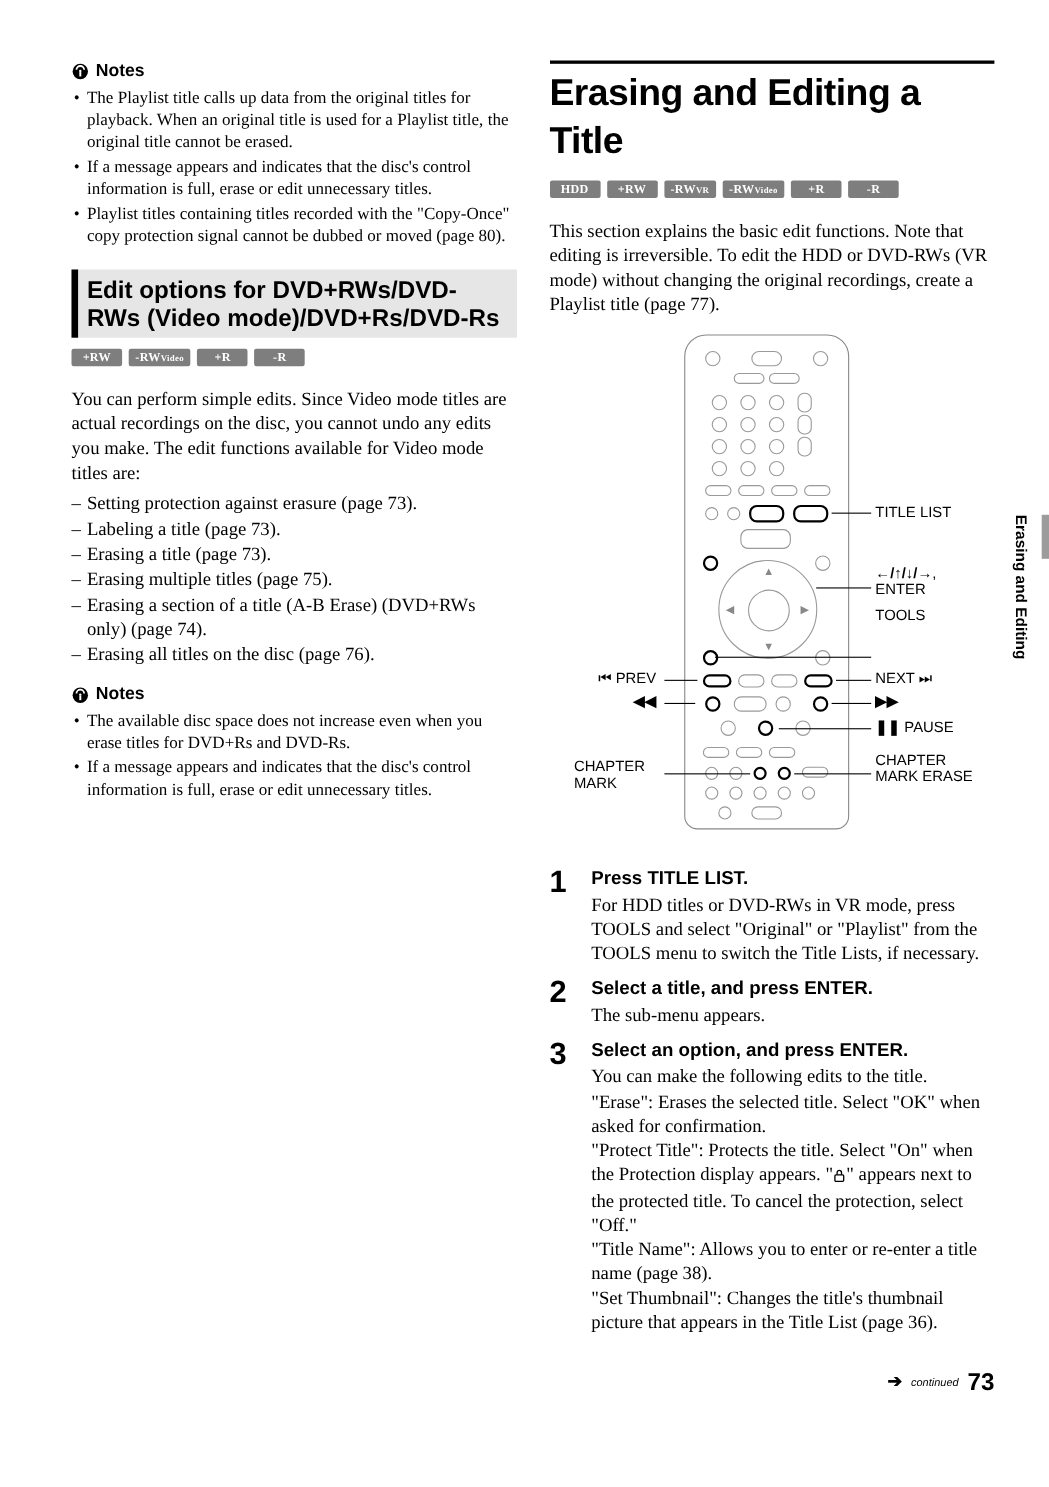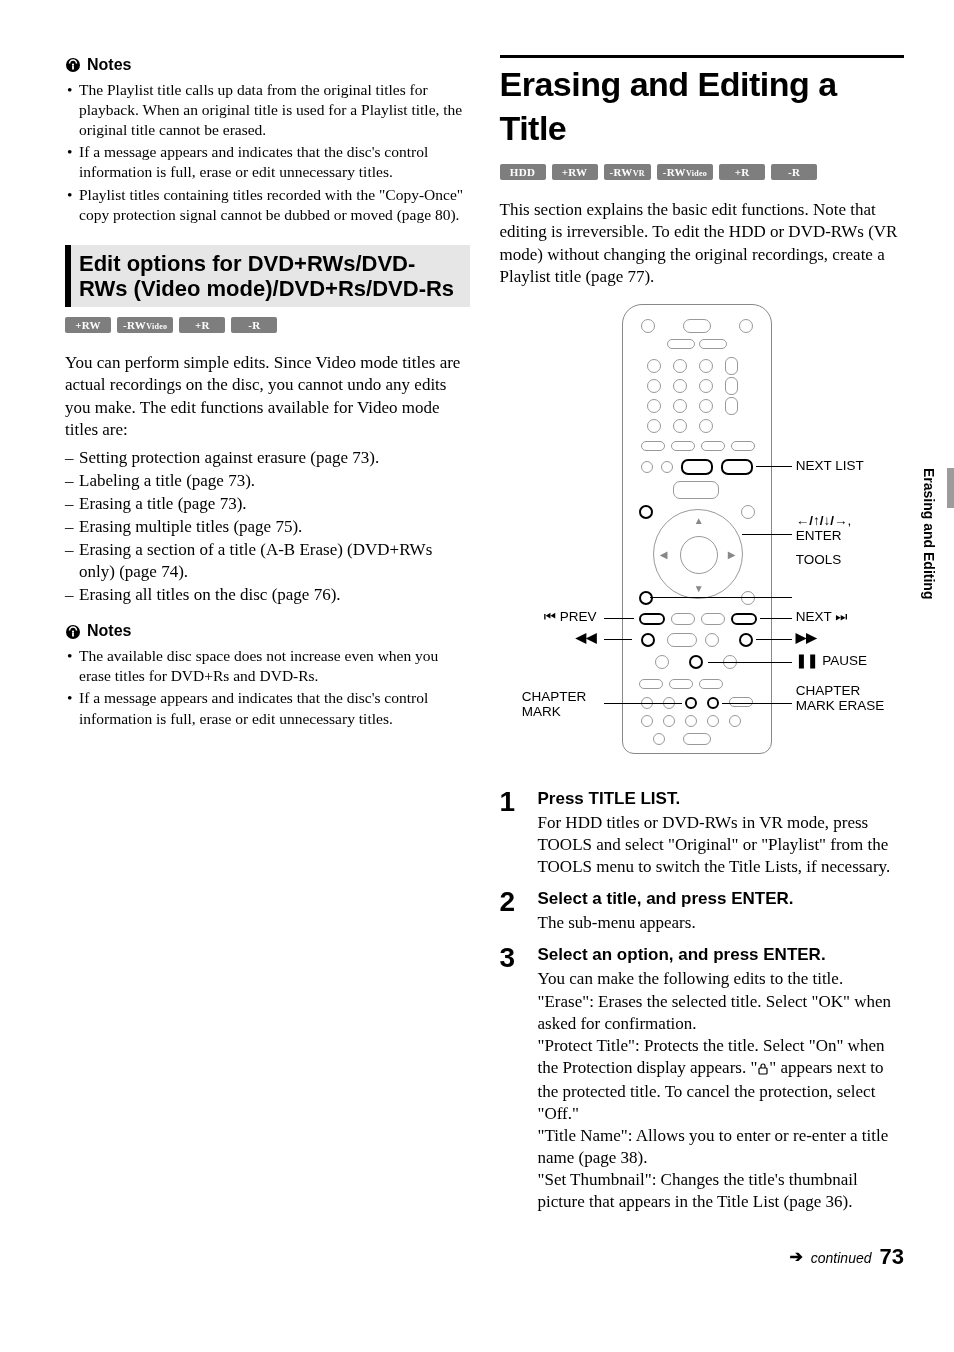--- a/index.html
+++ b/index.html
@@ -142,21 +142,21 @@
     padding-top: 8px;
   }
   .side-tab .mark { display:block; width:7px; height:40px; background:#9c9c9c; margin: 0 0 6px 9px; }
 
   .footer {
     display:flex; justify-content:flex-end; align-items:center;
     gap:8px;
     font-family: Arial, sans-serif;
     margin-top: 20px;
   }
-  .footer .cont { font-style: italic; font-size: 14px; }
+  .footer .cont { font-style: italic; font-size: 10px; }
   .footer .pg { font-weight: 800; font-size: 22px; }
   .arrow-right { font-weight:bold; font-size:16px; }
 </style>
 </head>
 <body>
 
 <div class="columns">
 
   <div class="col">
 
@@ -303,21 +303,21 @@
           <div class="obtn" style="left:40px;top:410px;width:12px;height:12px;"></div>
           <div class="obtn" style="left:62px;top:410px;width:12px;height:12px;"></div>
           <div class="obtn" style="left:84px;top:410px;width:12px;height:12px;"></div>
           <div class="obtn" style="left:106px;top:410px;width:12px;height:12px;"></div>
           <div class="obtn" style="left:30px;top:428px;width:12px;height:12px;"></div>
           <div class="rrect" style="left:60px;top:428px;width:28px;height:12px;"></div>
         </div>
       </div>
 
       <div class="leadline" style="left:244px;top:162px;width:36px;"></div>
-      <span class="lbl" style="left:284px;top:155px;">NEXT LIST</span>
+      <span class="lbl" style="left:284px;top:155px;">TITLE LIST</span>
 
       <div class="leadline" style="left:230px;top:230px;width:50px;"></div>
       <span class="lbl" style="left:284px;top:210px;"><b>←/↑/↓/→</b>,<br>ENTER</span>
 
       <div class="leadline" style="left:138px;top:293px;width:142px;"></div>
       <span class="lbl" style="left:284px;top:249px;">TOOLS</span>
 
       <div class="leadline" style="left:92px;top:314px;width:30px;"></div>
       <span class="lbl" style="left:32px;top:306px;"><span>⏮</span> <span>PREV</span></span>
       <div class="leadline" style="left:248px;top:314px;width:32px;"></div>

